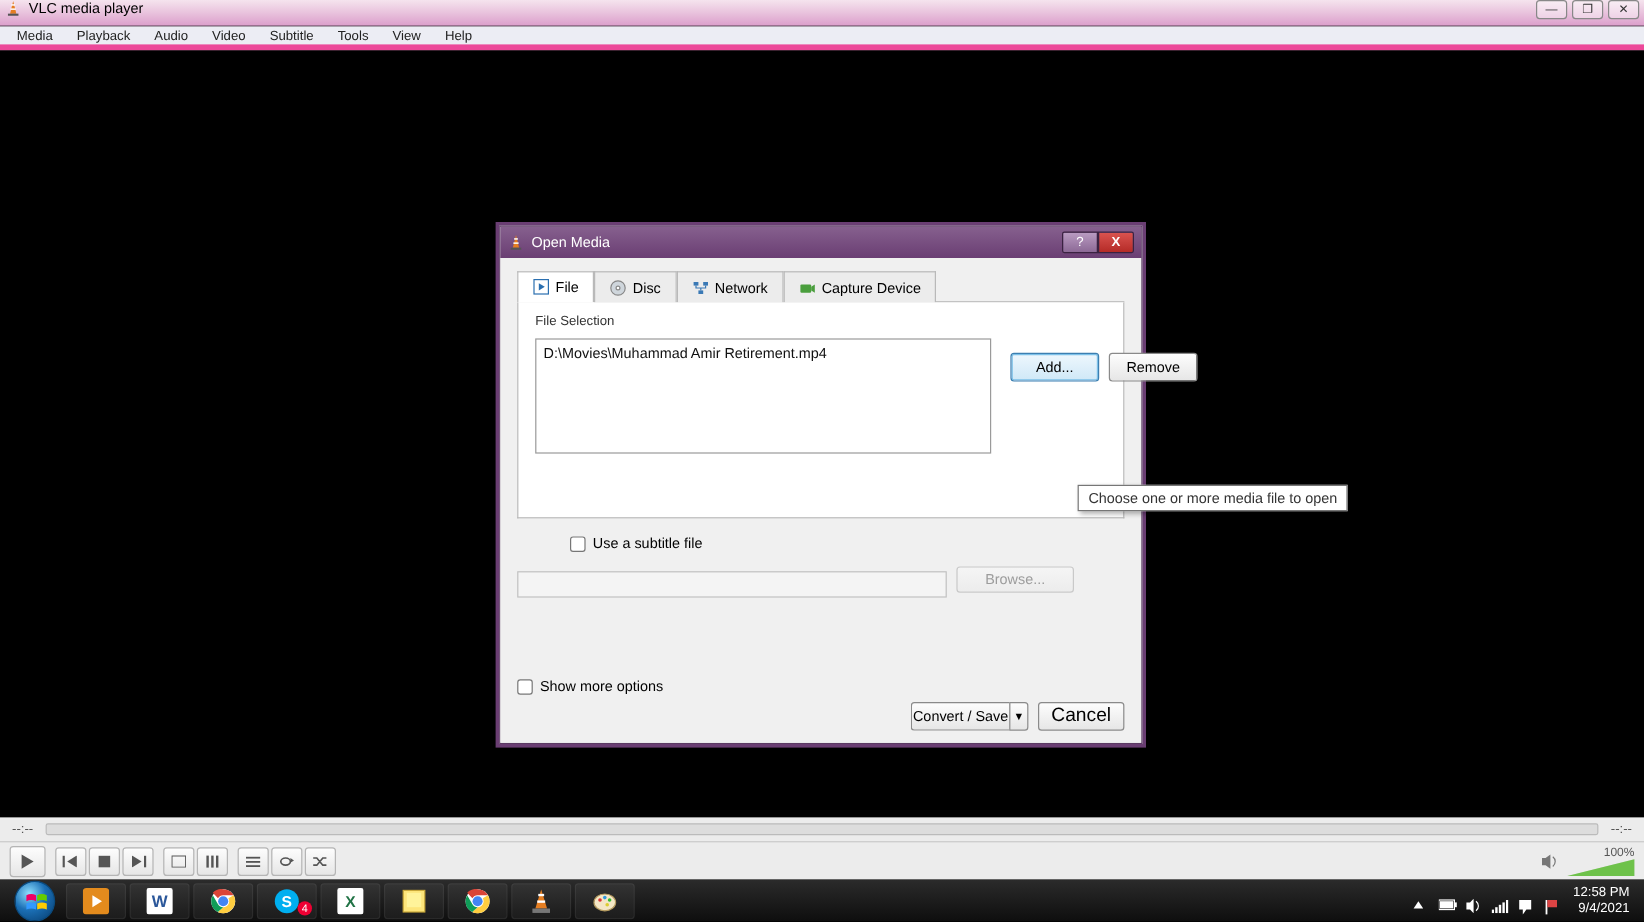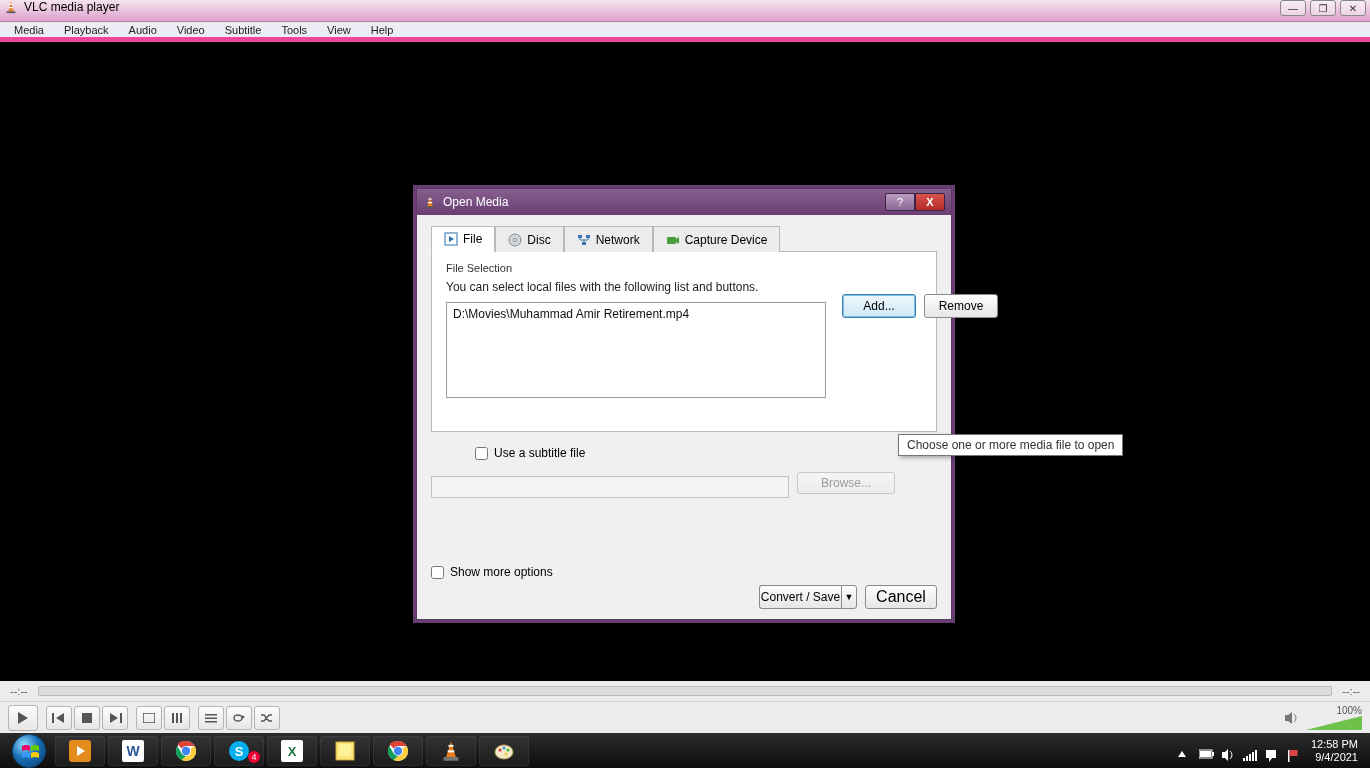--- a/index.html
+++ b/index.html
@@ -59,21 +59,21 @@
 .browse-disabled { width:98px; height:22px; border:1px solid #c9c9c9; border-radius:3px; background:linear-gradient(#f5f5f5,#ececec); color:#9c9c9c; font-size:12px; }
 .moreopts { position:absolute; left:14px; bottom:40px; font-size:12px; display:flex; align-items:center; gap:6px; }
 .dlg-buttons { position:absolute; right:14px; bottom:10px; display:flex; gap:8px; }
 .splitbtn { display:flex; }
 .splitbtn .main { width:82px; height:24px; border:1px solid #8a8a8a; border-right:none; border-radius:3px 0 0 3px; font-size:12px; background:linear-gradient(#fdfdfd,#e6e6e6); }
 .splitbtn .drop { width:16px; height:24px; border:1px solid #8a8a8a; border-radius:0 3px 3px 0; background:linear-gradient(#fdfdfd,#e6e6e6); font-size:9px; display:flex; align-items:center; justify-content:center; }
 .cancelbtn { width:72px; height:24px; border:1px solid #8a8a8a; border-radius:3px; font-size:16px; background:linear-gradient(#fdfdfd,#e6e6e6); }
 
 
 .tooltip {
-  position:absolute; left:898px; top:392px; background:#fff; border:1px solid #767676;
+  position:absolute; left:898px; top:362px; background:#fff; border:1px solid #767676;
   padding:3px 8px; font-size:12px; color:#333; box-shadow:2px 2px 4px rgba(0,0,0,0.3);
   z-index: 50;
 }
 
 
 .seek-row { height:20px; background:#ececec; display:flex; align-items:center; padding:0 10px; font-size:11px; color:#555; }
 .seek-row .track { flex:1; height:10px; margin:0 10px; background:#ddd; border:1px solid #bbb; border-radius:2px; position:relative; }
 .controls { height:32px; background:#ececec; display:flex; align-items:center; padding:0 8px; gap:8px; border-top:1px solid #d0d0d0; }
 .btngroup { display:flex; gap:2px; background:#ececec; }
 .cbtn { width:26px; height:24px; border:1px solid #b5b5b5; border-radius:3px; background:linear-gradient(#fdfdfd,#e6e6e6); display:flex; align-items:center; justify-content:center; font-size:11px; color:#444; }
@@ -197,21 +197,20 @@
                 <polygon points="10,6 13,4 13,11 10,9" fill="#4a9e3d"></polygon>
               </svg>
             </span>
           <span>Capture Device</span>
         </div>
       </div>
 
       <div class="tabpanel">
         <div class="fsection">
           <div>File Selection</div>
-          <div class="hint">You can select local files with the following list and buttons.</div>
           <div class="filelist">
             <div>D:\Movies\Muhammad Amir Retirement.mp4</div>
           </div>
         </div>
         <div class="rbtns">
           <button class="wbtn focus">Add...</button>
           <button class="wbtn">Remove</button>
         </div>
       </div>
 

